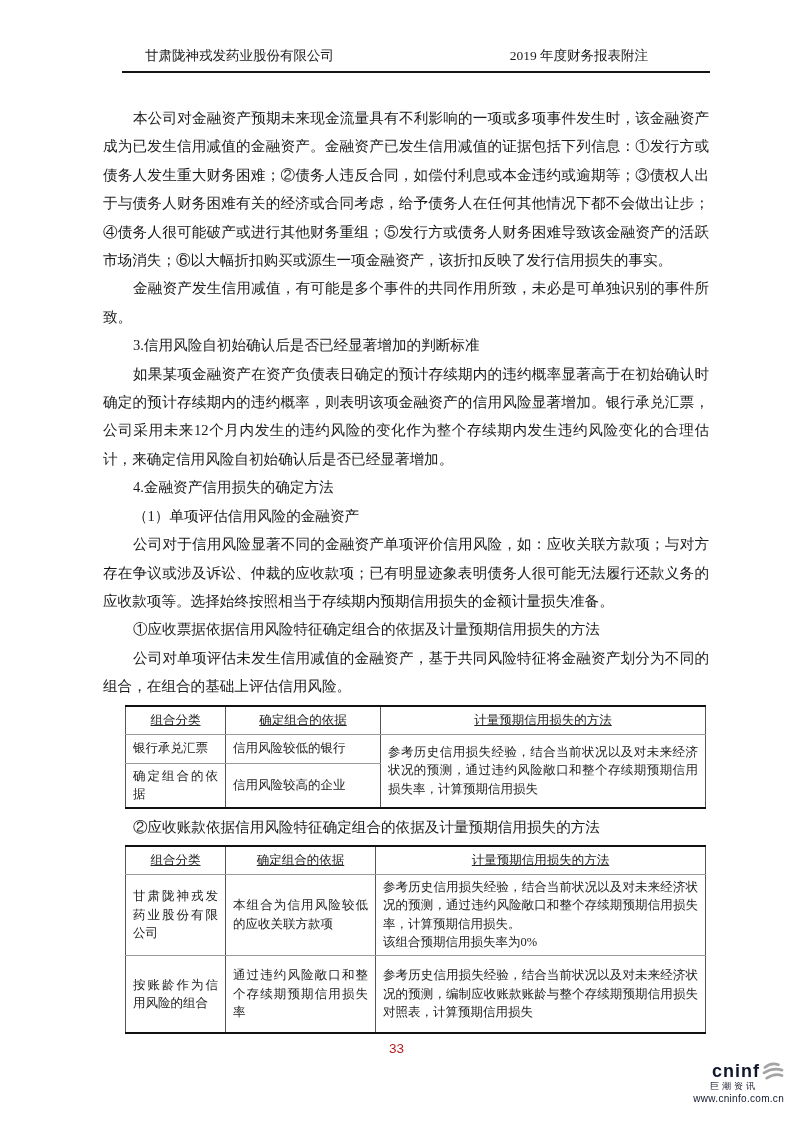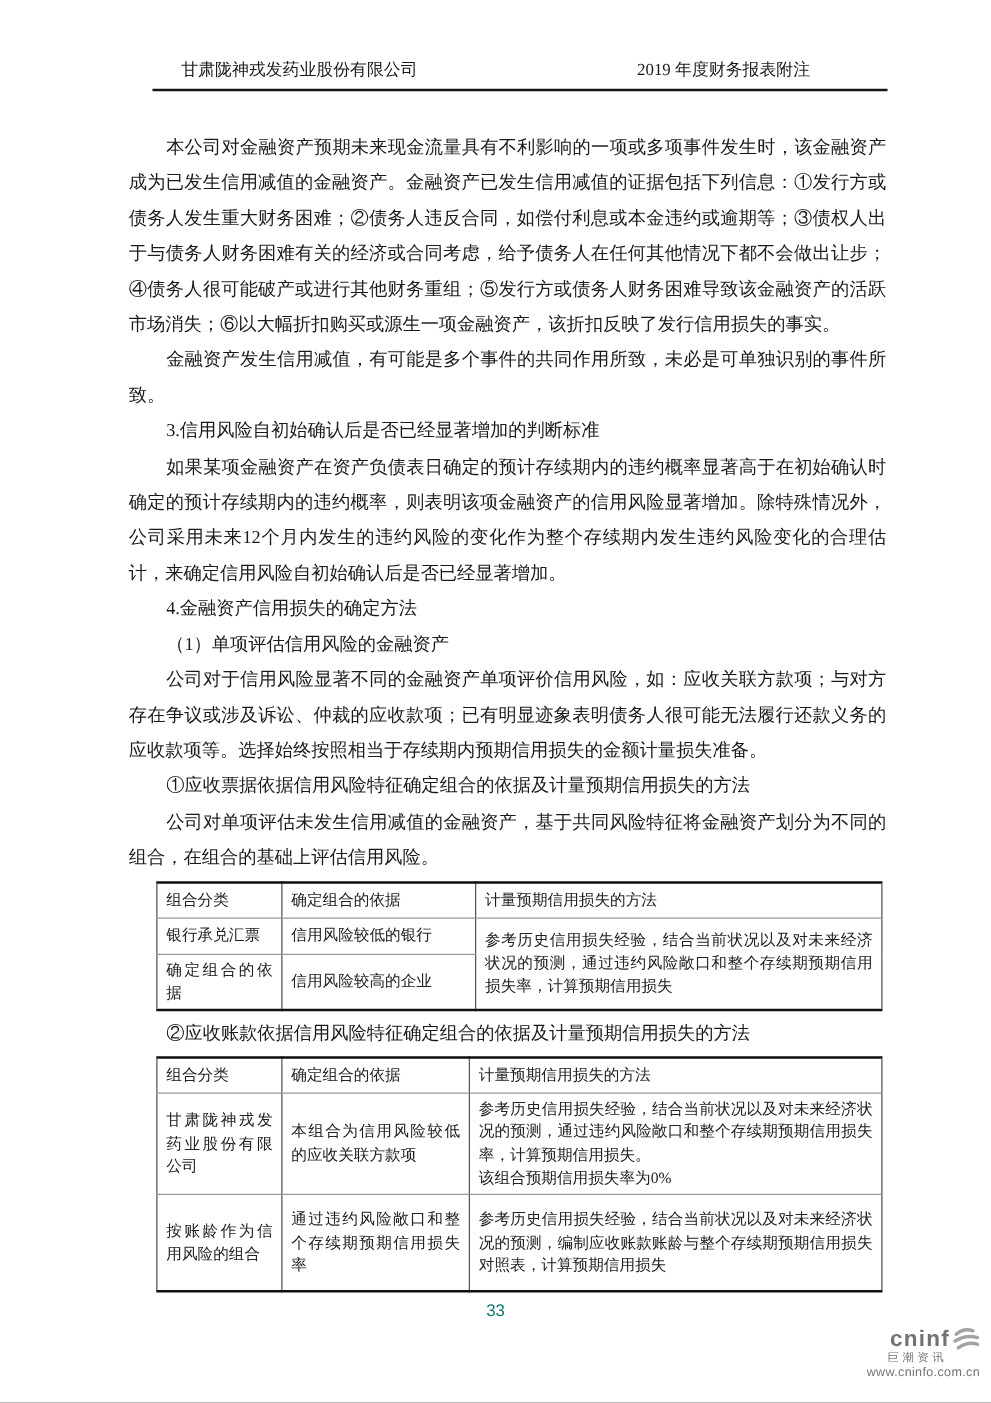--- a/index.html
+++ b/index.html
@@ -50,38 +50,38 @@
   }
   table.fin th, table.fin td{
     border-left:1px solid #555;
     border-right:1px solid #555;
     border-top:1px solid #9a9a9a;
     border-bottom:1px solid #9a9a9a;
     font-weight:normal;
     padding:3px 7px;
     vertical-align:middle;
   }
-  table.fin th{height:21px;}
+  table.fin th{text-align:center;height:21px;text-decoration:underline;}
   td.cat{text-align:justify;}
   td.method{text-align:justify;white-space:pre-line;}
   #table1 td{height:22px;}
   
   .pagenum{
     position:absolute;
     top:1041px;left:0;right:0;
     text-align:center;
     font-size:13.5px;
-    color:#0f766e;
+    color:#b91c1c;
     font-family:"Liberation Sans","DejaVu Sans",sans-serif;
   }
   .cninfo{
     position:absolute;
     top:1062px;right:9px;
     width:130px;
-    color:#737373;
+    color:#0f172a;
     text-align:right;
     font-family:"Liberation Sans","DejaVu Sans",sans-serif;
   }
   .cninfo .l1{display:flex;justify-content:flex-end;align-items:center;gap:2px;}
   .cninfo .brand{font-size:18px;font-weight:bold;letter-spacing:1px;line-height:18px;}
   .cninfo .sub{font-size:9px;letter-spacing:3px;margin:1px 26px 0 0;line-height:11px;}
   .cninfo .url{font-size:10px;letter-spacing:.3px;line-height:12px;margin-top:1px;}
 </style>
 </head>
 <body>
@@ -92,21 +92,21 @@
     <div class="hdr-row">
       <span>甘肃陇神戎发药业股份有限公司</span>
       <span>2019 年度财务报表附注</span>
     </div>
   </div>
 
   <div class="body">
     <p>本公司对金融资产预期未来现金流量具有不利影响的一项或多项事件发生时，该金融资产成为已发生信用减值的金融资产。金融资产已发生信用减值的证据包括下列信息：①发行方或债务人发生重大财务困难；②债务人违反合同，如偿付利息或本金违约或逾期等；③债权人出于与债务人财务困难有关的经济或合同考虑，给予债务人在任何其他情况下都不会做出让步；④债务人很可能破产或进行其他财务重组；⑤发行方或债务人财务困难导致该金融资产的活跃市场消失；⑥以大幅折扣购买或源生一项金融资产，该折扣反映了发行信用损失的事实。</p>
     <p>金融资产发生信用减值，有可能是多个事件的共同作用所致，未必是可单独识别的事件所致。</p>
     <p>3.信用风险自初始确认后是否已经显著增加的判断标准</p>
-    <p>如果某项金融资产在资产负债表日确定的预计存续期内的违约概率显著高于在初始确认时确定的预计存续期内的违约概率，则表明该项金融资产的信用风险显著增加。除特殊情况外，公司采用未来12个月内发生的违约风险的变化作为整个存续期内发生违约风险变化的合理估计，来确定信用风险自初始确认后是否已经显著增加。</p>
+    <p>如果某项金融资产在资产负债表日确定的预计存续期内的违约概率显著高于在初始确认时确定的预计存续期内的违约概率，则表明该项金融资产的信用风险显著增加。银行承兑汇票，公司采用未来12个月内发生的违约风险的变化作为整个存续期内发生违约风险变化的合理估计，来确定信用风险自初始确认后是否已经显著增加。</p>
     <p>4.金融资产信用损失的确定方法</p>
     <p>（1）单项评估信用风险的金融资产</p>
     <p>公司对于信用风险显著不同的金融资产单项评价信用风险，如：应收关联方款项；与对方存在争议或涉及诉讼、仲裁的应收款项；已有明显迹象表明债务人很可能无法履行还款义务的应收款项等。选择始终按照相当于存续期内预期信用损失的金额计量损失准备。</p>
     <p>①应收票据依据信用风险特征确定组合的依据及计量预期信用损失的方法</p>
     <p>公司对单项评估未发生信用减值的金融资产，基于共同风险特征将金融资产划分为不同的组合，在组合的基础上评估信用风险。</p>
 
     <table class="fin" id="table1">
       <colgroup>
           <col style="width:100px">
           <col style="width:155px">

